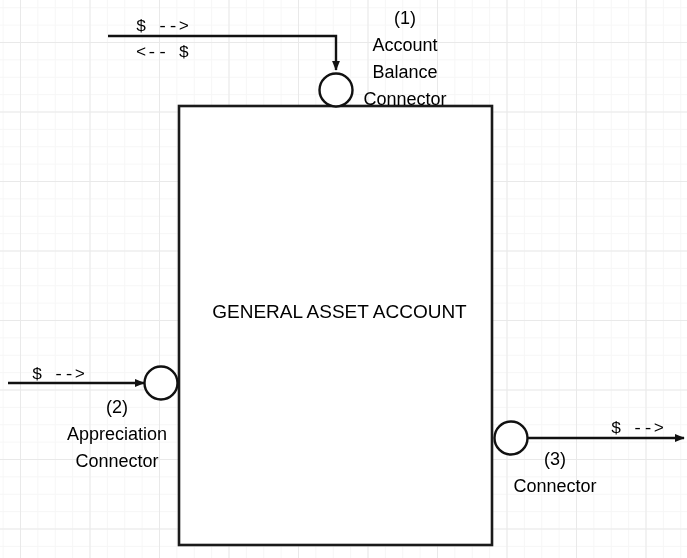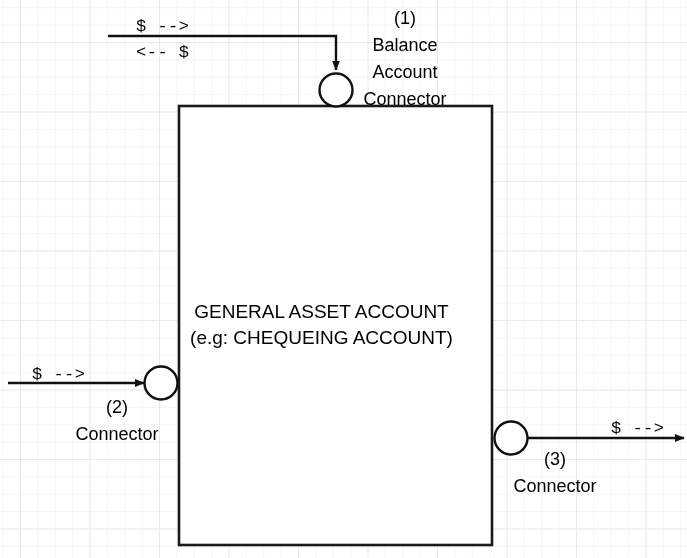--- a/index.html
+++ b/index.html
@@ -94,33 +94,33 @@
   <div class="flow-text" style="left:136px; top:18px;">$ --&gt;</div>
 
   <div class="flow-text" style="left:136px; top:44px;">&lt;-- $</div>
 
   <div class="flow-text" style="left:32px; top:366px;">$ --&gt;</div>
 
   <div class="flow-text" style="left:611px; top:420px;">$ --&gt;</div>
 
   <div class="label-block" style="left:305px; top:5px; width:200px;">
     <div>(1)</div>
+    <div>Account</div>
     <div>Balance</div>
-    <div>Account</div>
     <div>Connector</div>
   </div>
 
   <div class="label-block" style="left:17px; top:394px; width:200px;">
     <div>(2)</div>
+    <div>Appreciation</div>
     <div>Connector</div>
   </div>
 
   <div class="label-block" style="left:455px; top:446px; width:200px;">
     <div>(3)</div>
     <div>Connector</div>
   </div>
 
-  <div class="box-title" style="left:165px; top:299px; width:313px;">
+  <div class="box-title" style="left:183px; top:299px; width:313px;">
     <div>GENERAL ASSET ACCOUNT</div>
-    <div>(e.g: CHEQUEING ACCOUNT)</div>
   </div>
 
 </div>
 
 </body></html>

